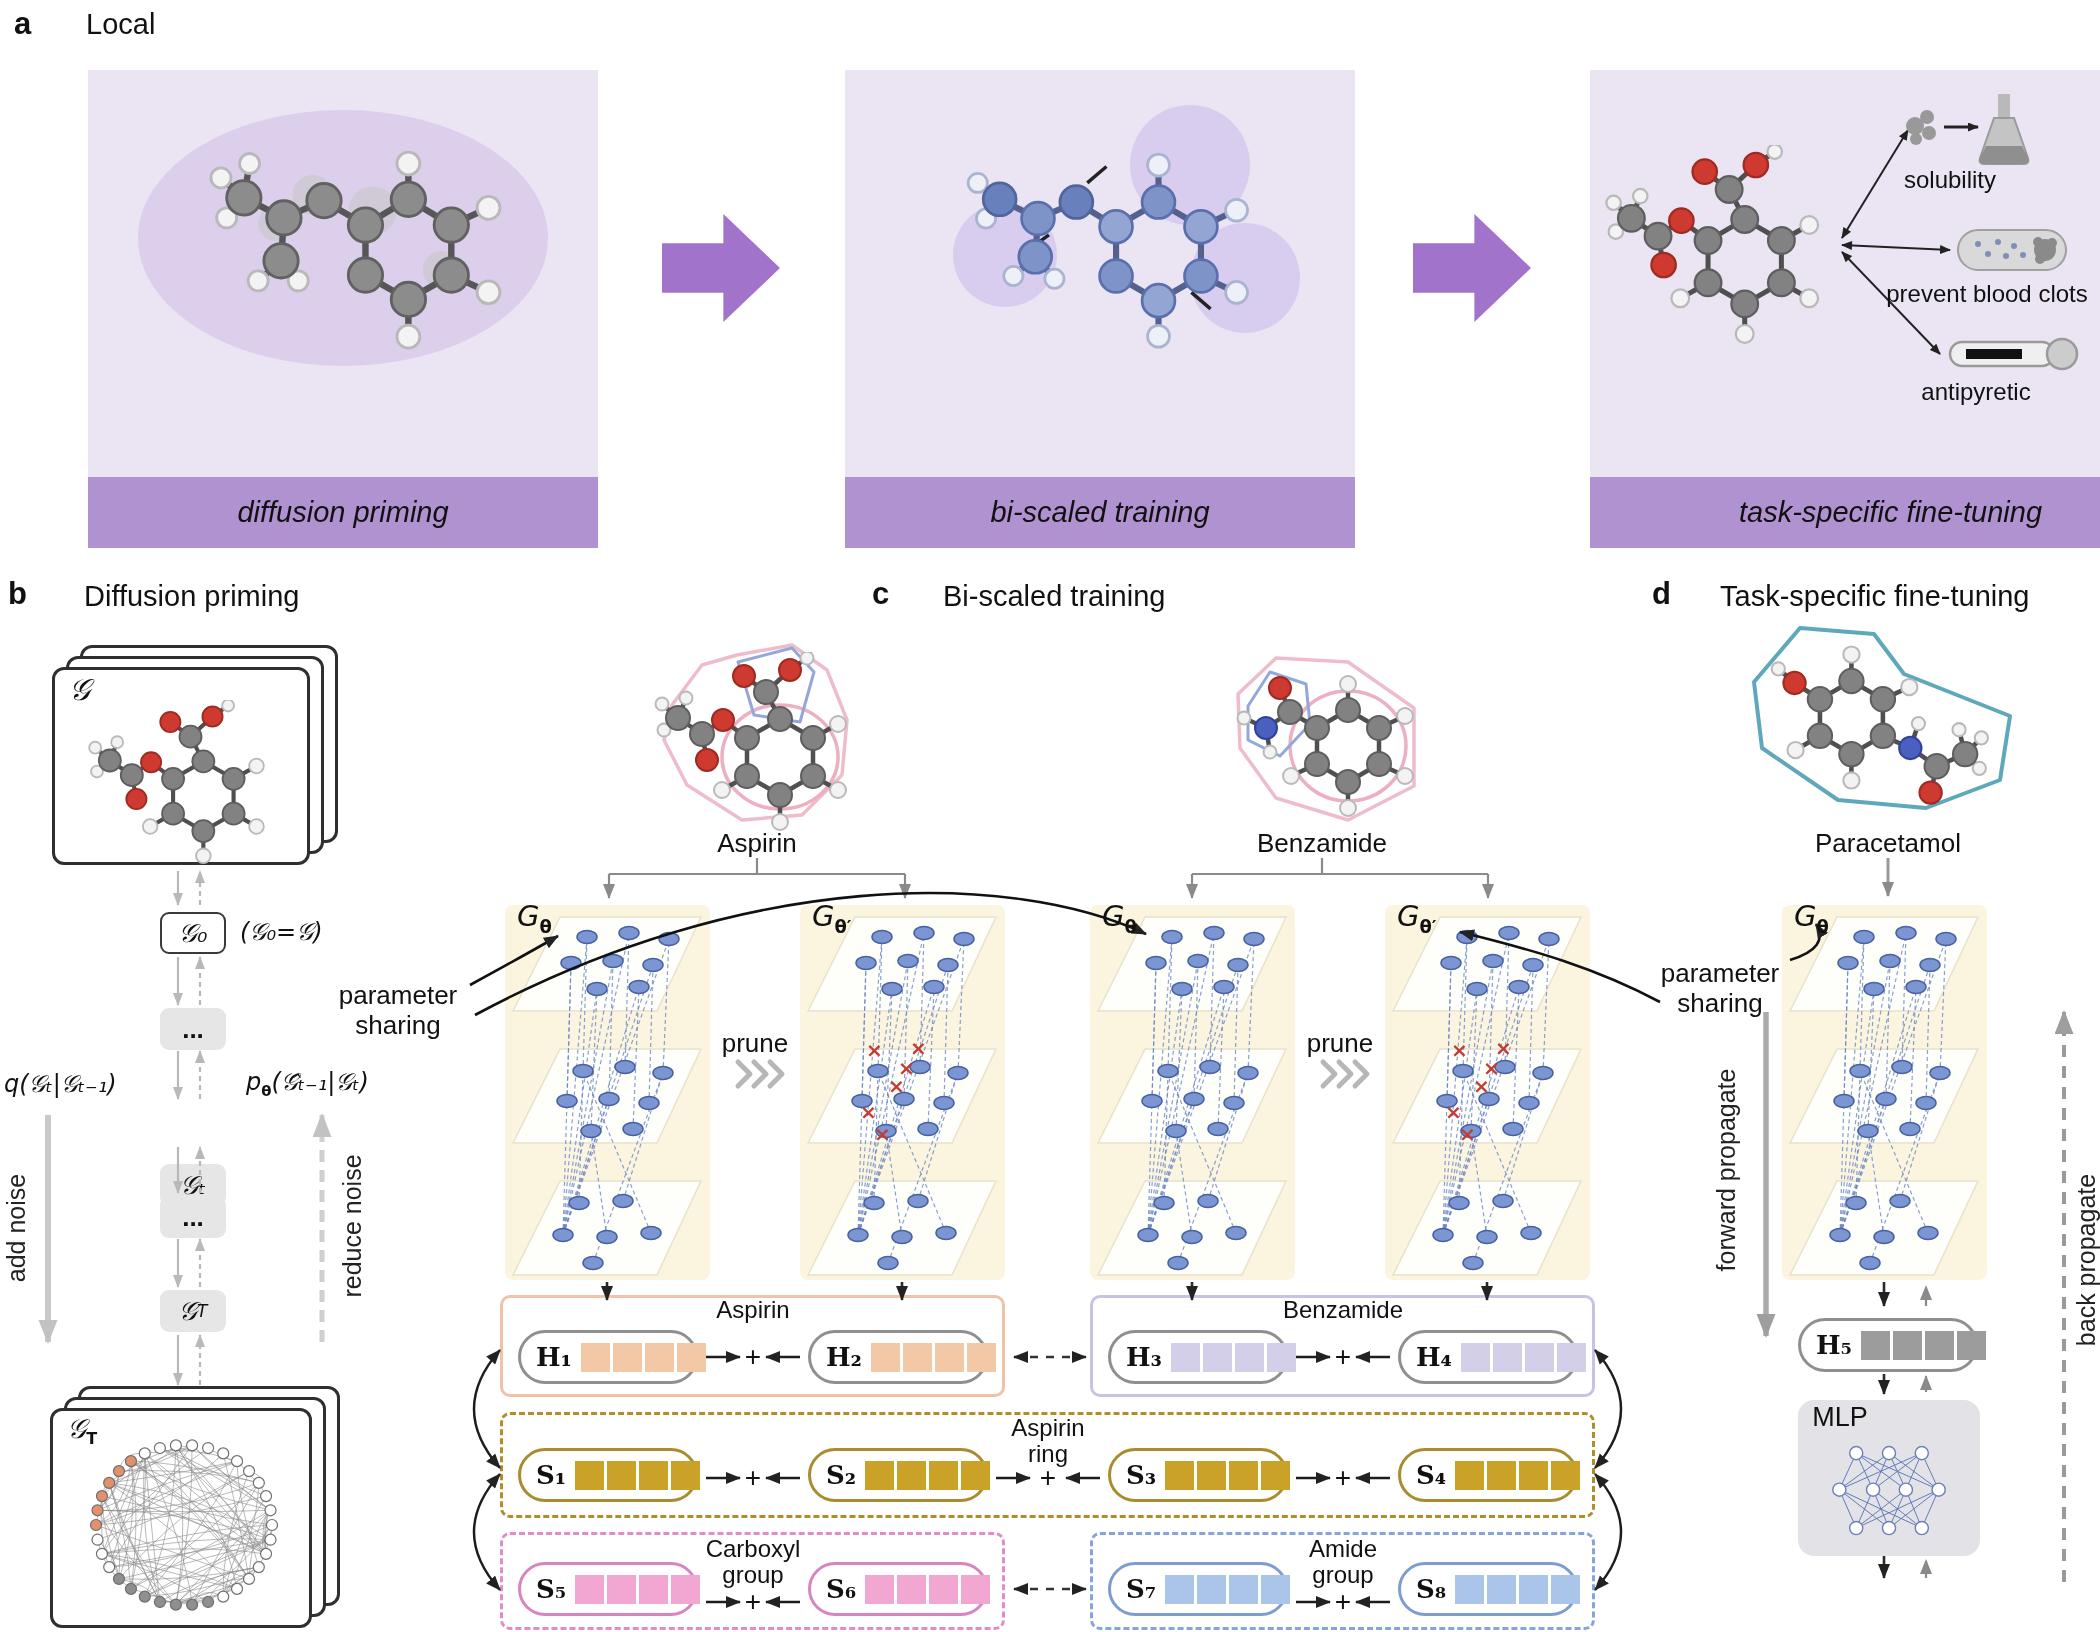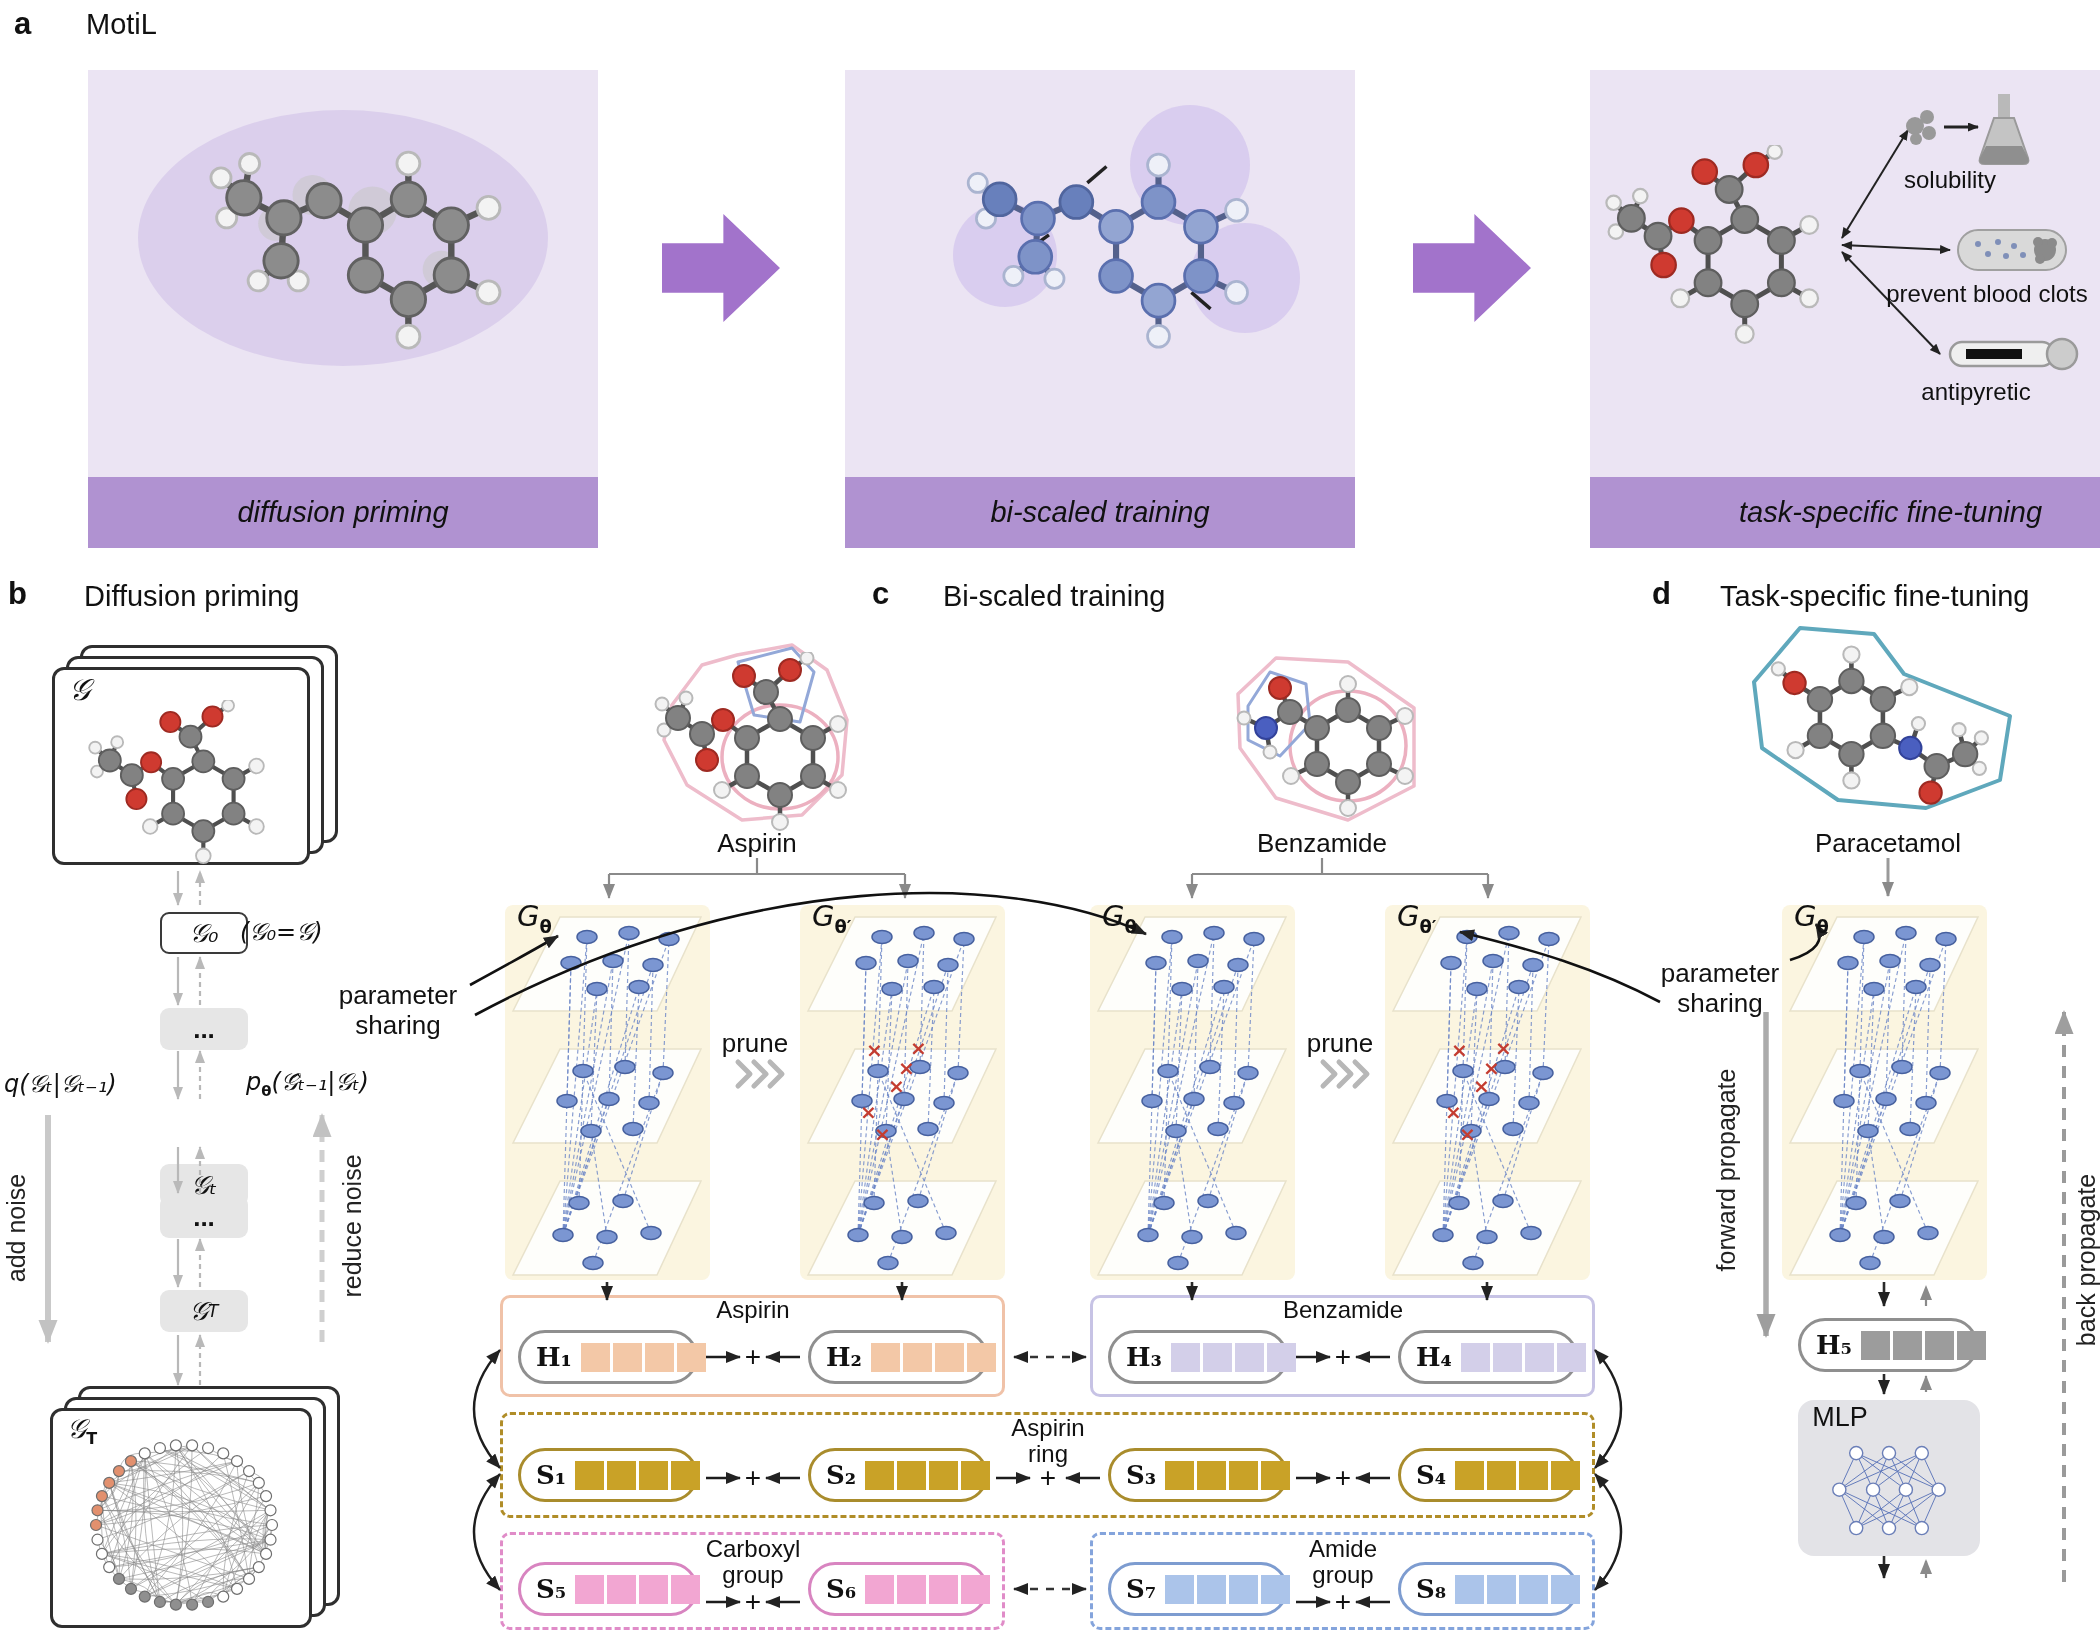--- a/index.html
+++ b/index.html
@@ -16,21 +16,21 @@
 .stage-sub{height:71px;background:#b092d1;display:flex;align-items:center;justify-content:center;font-size:29px;font-style:italic}
 .flow-arrow{position:absolute;top:214px;width:118px;height:108px;background:#a273cb;clip-path:polygon(0 27%,52% 27%,52% 0,100% 50%,52% 100%,52% 73%,0 73%)}
 .applab{position:absolute;font-size:24px;transform:translateX(-50%);white-space:nowrap}
 
 .cardstack{position:absolute}
 .pcard{position:absolute;background:#fff;border:3px solid #2f2f2f;border-radius:12px}
 .gmark{position:absolute;left:14px;top:2px;font-size:30px}
 
 .math{font-family:"DejaVu Sans","Liberation Serif",serif;font-style:italic}
 .math sub{font-size:0.62em;font-style:normal;font-weight:700}
-.fbox{position:absolute;width:88px;height:42px;border-radius:9px;display:flex;align-items:center;justify-content:center;font-size:26px}
+.fbox{position:absolute;width:66px;height:42px;border-radius:9px;display:flex;align-items:center;justify-content:center;font-size:26px}
 .f-outline{background:#fff;border:2.5px solid #3a3a3a}
 .f-fill{background:#e6e6e6}
 .mnote{position:absolute;font-size:24px}
 .vlab{position:absolute;font-size:25px;white-space:nowrap;transform:translate(-50%,-50%) rotate(-90deg);color:#222}
 
 .netpanel{position:absolute;top:905px;width:205px;height:375px;background:#fbf5e0;border-radius:8px}
 .glab{position:absolute;font-size:29px;z-index:4;font-family:"DejaVu Sans","Liberation Serif",serif;font-style:italic}
 .glab sub{font-weight:700;font-size:0.62em;font-style:normal}
 .mol-label{position:absolute;font-size:26px;transform:translateX(-50%);white-space:nowrap}
 .groupbox{position:absolute;border-radius:10px;background:transparent}
@@ -284,21 +284,21 @@
           <circle cx="56" cy="52" r="12" fill="#6880bc" stroke="#50659e"></circle>
           <circle cx="82" cy="94" r="12" fill="#7e93c8" stroke="#5a6fae"></circle>
  </g>
 </symbol>
 </defs>
 </svg>
 
 <div id="canvas">
 
   <span class="tag" style="left:14px;top:6px">a</span>
-  <span class="sec-title" style="left:86px;top:8px">MotiL</span>
+  <span class="sec-title" style="left:86px;top:8px">Local</span>
 
   <div class="stage" style="left:88px">
     <div class="stage-art">
       <svg viewBox="0 0 510 350" width="510" height="350">
         <ellipse cx="255" cy="168" rx="205" ry="128" fill="#dbcfec"></ellipse>
         <use href="#mol-gray" x="70" y="62" width="372" height="229"></use>
       </svg>
     </div>
     <div class="stage-sub">diffusion priming</div>
   </div>

